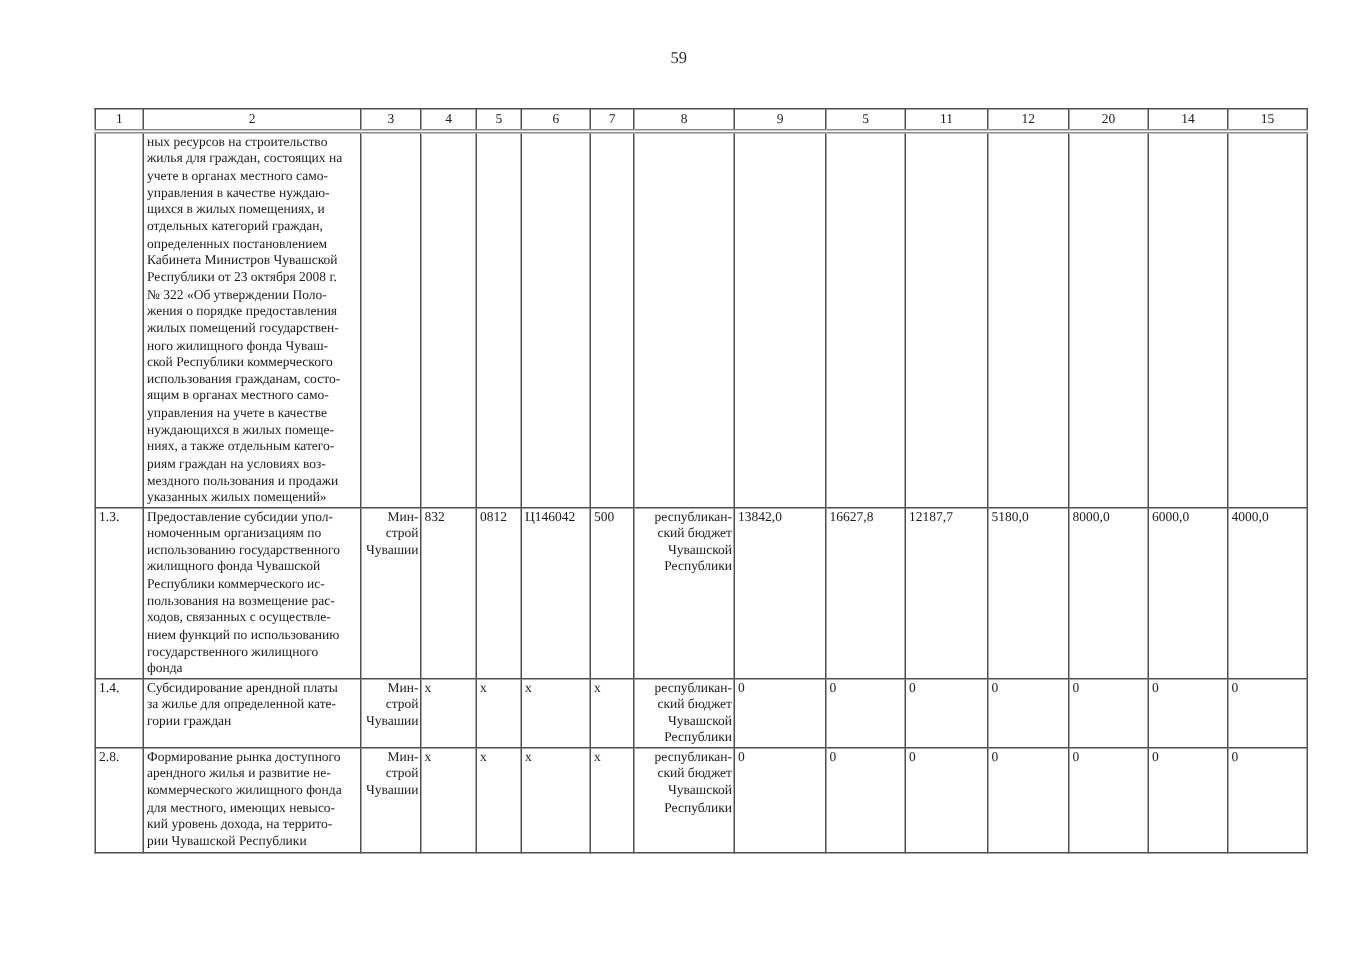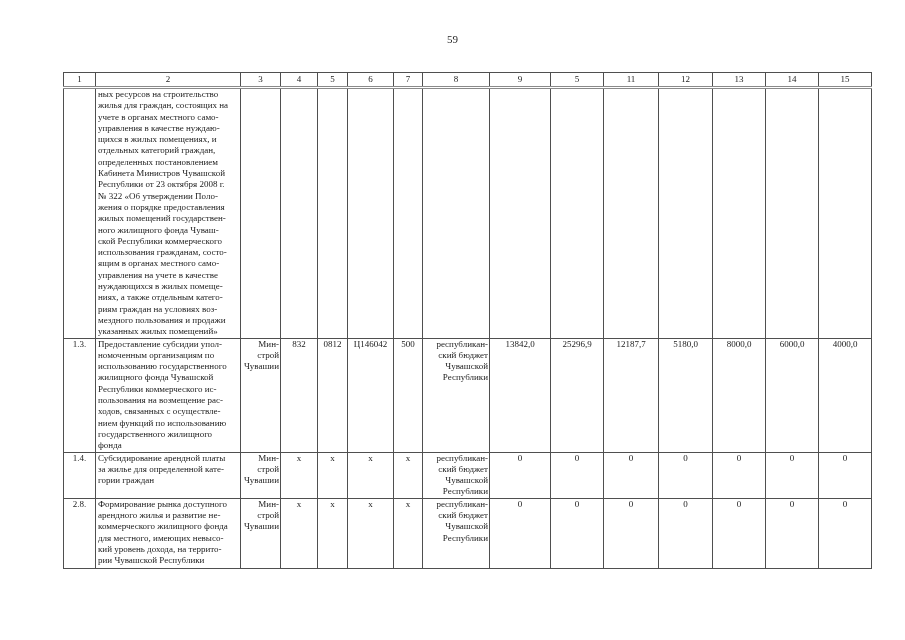--- a/index.html
+++ b/index.html
@@ -44,32 +44,31 @@
   }
   .doc-table tr.header-row td {
     text-align: center;
     font-size: 9px;
     line-height: 13px;
     padding: 0;
     border-bottom: 3px double #8a8a8a;
     white-space: nowrap;
   }
   td.cell-num {
-    text-align: center;
+    text-align: left;
   }
   td.cell-name {
     text-align: justify;
   }
   td.cell-exec, td.cell-source {
     text-align: right;
     padding-left: 1px;
     padding-right: 1px;
   }
   td.cell-code, td.cell-val {
-    text-align: center;
   }
   tr.row-a  { height: 249px; }
   tr.row-b  { height: 111px; }
   tr.row-c  { height: 41px; }
   tr.row-d  { height: 70px; }
 </style>
 </head>
 <body>
 
 <div class="page">
@@ -102,21 +101,21 @@
       <td>3</td>
       <td>4</td>
       <td>5</td>
       <td>6</td>
       <td>7</td>
       <td>8</td>
       <td>9</td>
       <td>5</td>
       <td>11</td>
       <td>12</td>
-      <td>13</td>
+      <td>20</td>
       <td>14</td>
       <td>15</td>
     </tr>
 
     <tr class="row-a">
       <td class="cell-num"></td>
       <td class="cell-name">ных ресурсов на строительство
 жилья для граждан, состоящих на
 учете в органах местного само-
 управления в качестве нуждаю-
@@ -170,21 +169,21 @@
 Чувашии</td>
       <td class="cell-code">832</td>
       <td class="cell-code">0812</td>
       <td class="cell-code">Ц146042</td>
       <td class="cell-code">500</td>
       <td class="cell-source">республикан-
 ский бюджет
 Чувашской
 Республики</td>
       <td class="cell-val">13842,0</td>
-      <td class="cell-val">25296,9</td>
+      <td class="cell-val">16627,8</td>
       <td class="cell-val">12187,7</td>
       <td class="cell-val">5180,0</td>
       <td class="cell-val">8000,0</td>
       <td class="cell-val">6000,0</td>
       <td class="cell-val">4000,0</td>
     </tr>
 
     <tr class="row-c">
       <td class="cell-num">1.4.</td>
       <td class="cell-name">Субсидирование арендной платы

